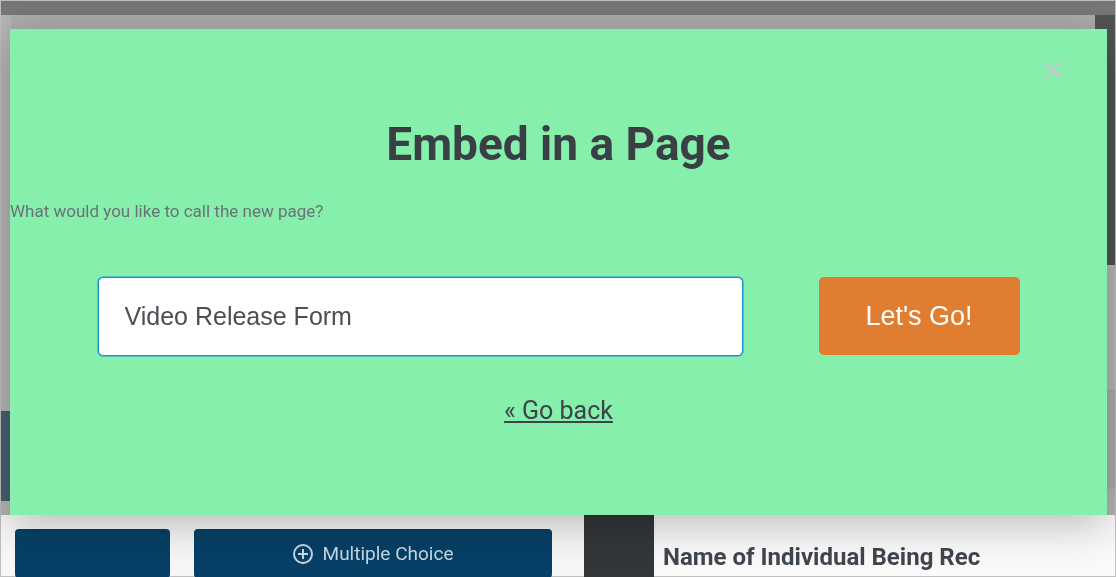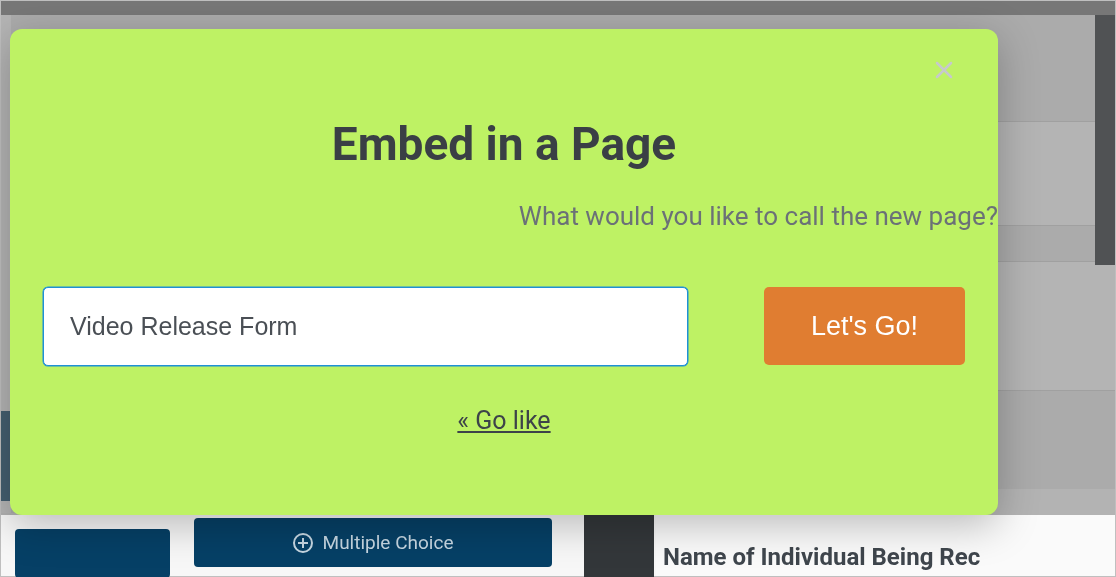--- a/index.html
+++ b/index.html
@@ -71,21 +71,21 @@
   }
   .bg-btn-1 {
     position: absolute;
     left: 14px; top: 528px;
     width: 155px; height: 49px;
     background: #064066;
     border-radius: 4px;
   }
   .bg-btn-2 {
     position: absolute;
-    left: 193px; top: 517px;
+    left: 193px; top: 528px;
     width: 358px; height: 49px;
     background: #064066;
     border-radius: 4px;
     display: flex;
     align-items: center;
     justify-content: center;
     gap: 10px;
     color: #c7d7e2;
     font-size: 19px;
     overflow: hidden;
@@ -117,47 +117,47 @@
   
   .overlay {
     position: absolute;
     top: 14px; left: 0; right: 0;
     height: 500px;
     background: rgba(120,120,120,0.55);
   }
   .modal {
     position: absolute;
     left: 9px; top: 28px;
-    width: 988px;
+    width: 1097px;
     height: 486px;
-    background: #bef264;
-    border-radius: 12px;
+    background: #86efac;
+    border-radius: 0;
     box-shadow: 0 10px 40px rgba(0,0,0,0.25);
   }
   .close-btn {
     position: absolute;
     top: 28px; right: 34px;
     width: 30px; height: 30px;
     cursor: pointer;
     color: #c6c9cc;
     font-size: 28px;
     line-height: 1;
   }
   .close-btn svg { width: 20px; height: 20px; }
   .modal-title {
     text-align: center;
     margin-top: 88px;
     font-size: 46px;
     font-weight: 700;
     color: #3a3f45;
   }
   .modal-sub {
-    text-align: right;
+    text-align: left;
     margin-top: 30px;
-    font-size: 26px;
+    font-size: 17px;
     color: #6b7177;
   }
   .input-row {
     display: flex;
     justify-content: center;
     align-items: stretch;
     gap: 76px;
     margin-top: 56px;
   }
   .page-name-input {
@@ -221,15 +221,15 @@
         <line x1="3" y1="3" x2="17" y2="17" stroke="#c6c9cc" stroke-width="2.5" stroke-linecap="round"></line>
         <line x1="17" y1="3" x2="3" y2="17" stroke="#c6c9cc" stroke-width="2.5" stroke-linecap="round"></line>
       </svg>
     </div>
     <h1 class="modal-title">Embed in a Page</h1>
     <p class="modal-sub">What would you like to call the new page?</p>
     <div class="input-row">
       <input type="text" class="page-name-input" value="Video Release Form" style="">
       <button class="go-btn">Let's Go!</button>
     </div>
-    <a class="go-back">« Go like</a>
+    <a class="go-back">« Go back</a>
   </div>
 </div>
 
 </body></html>

